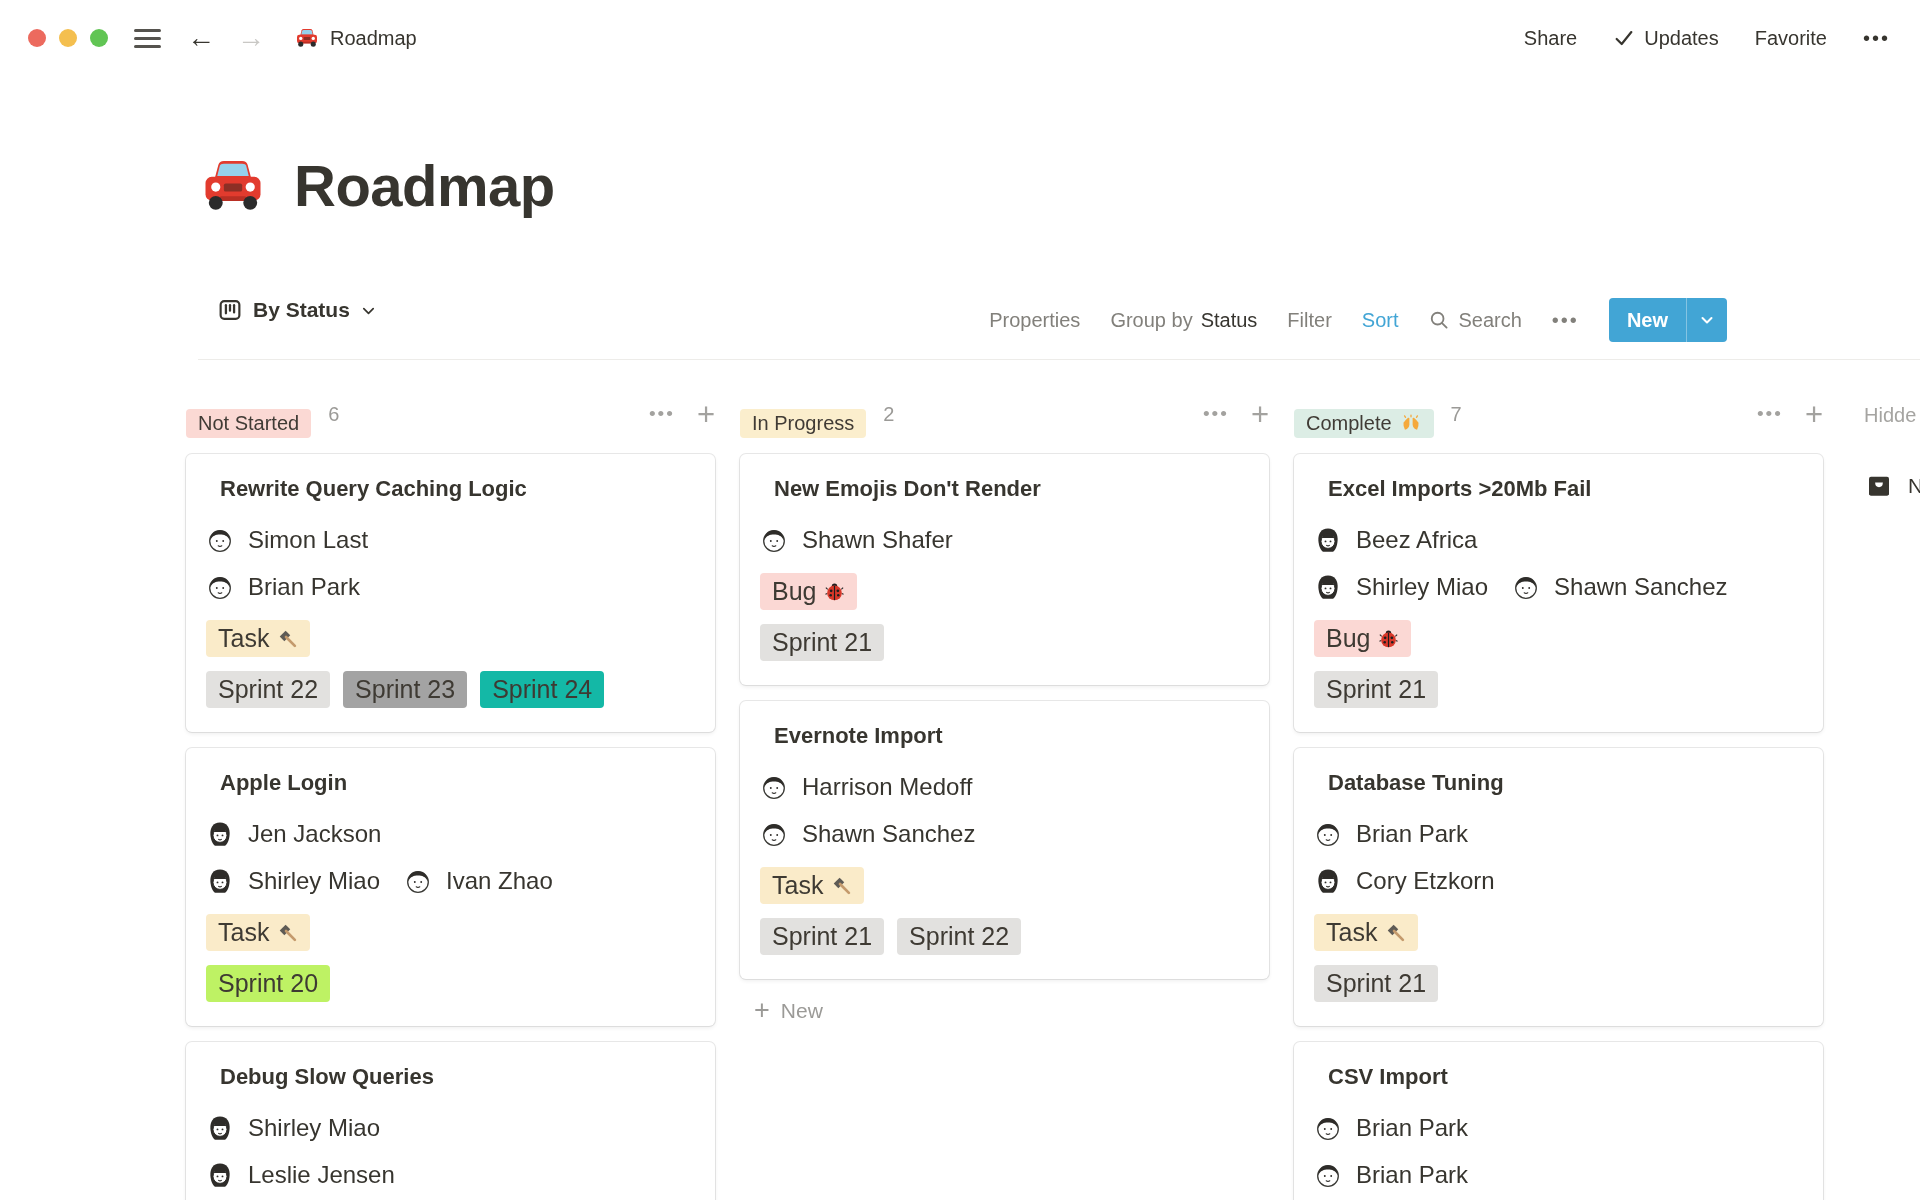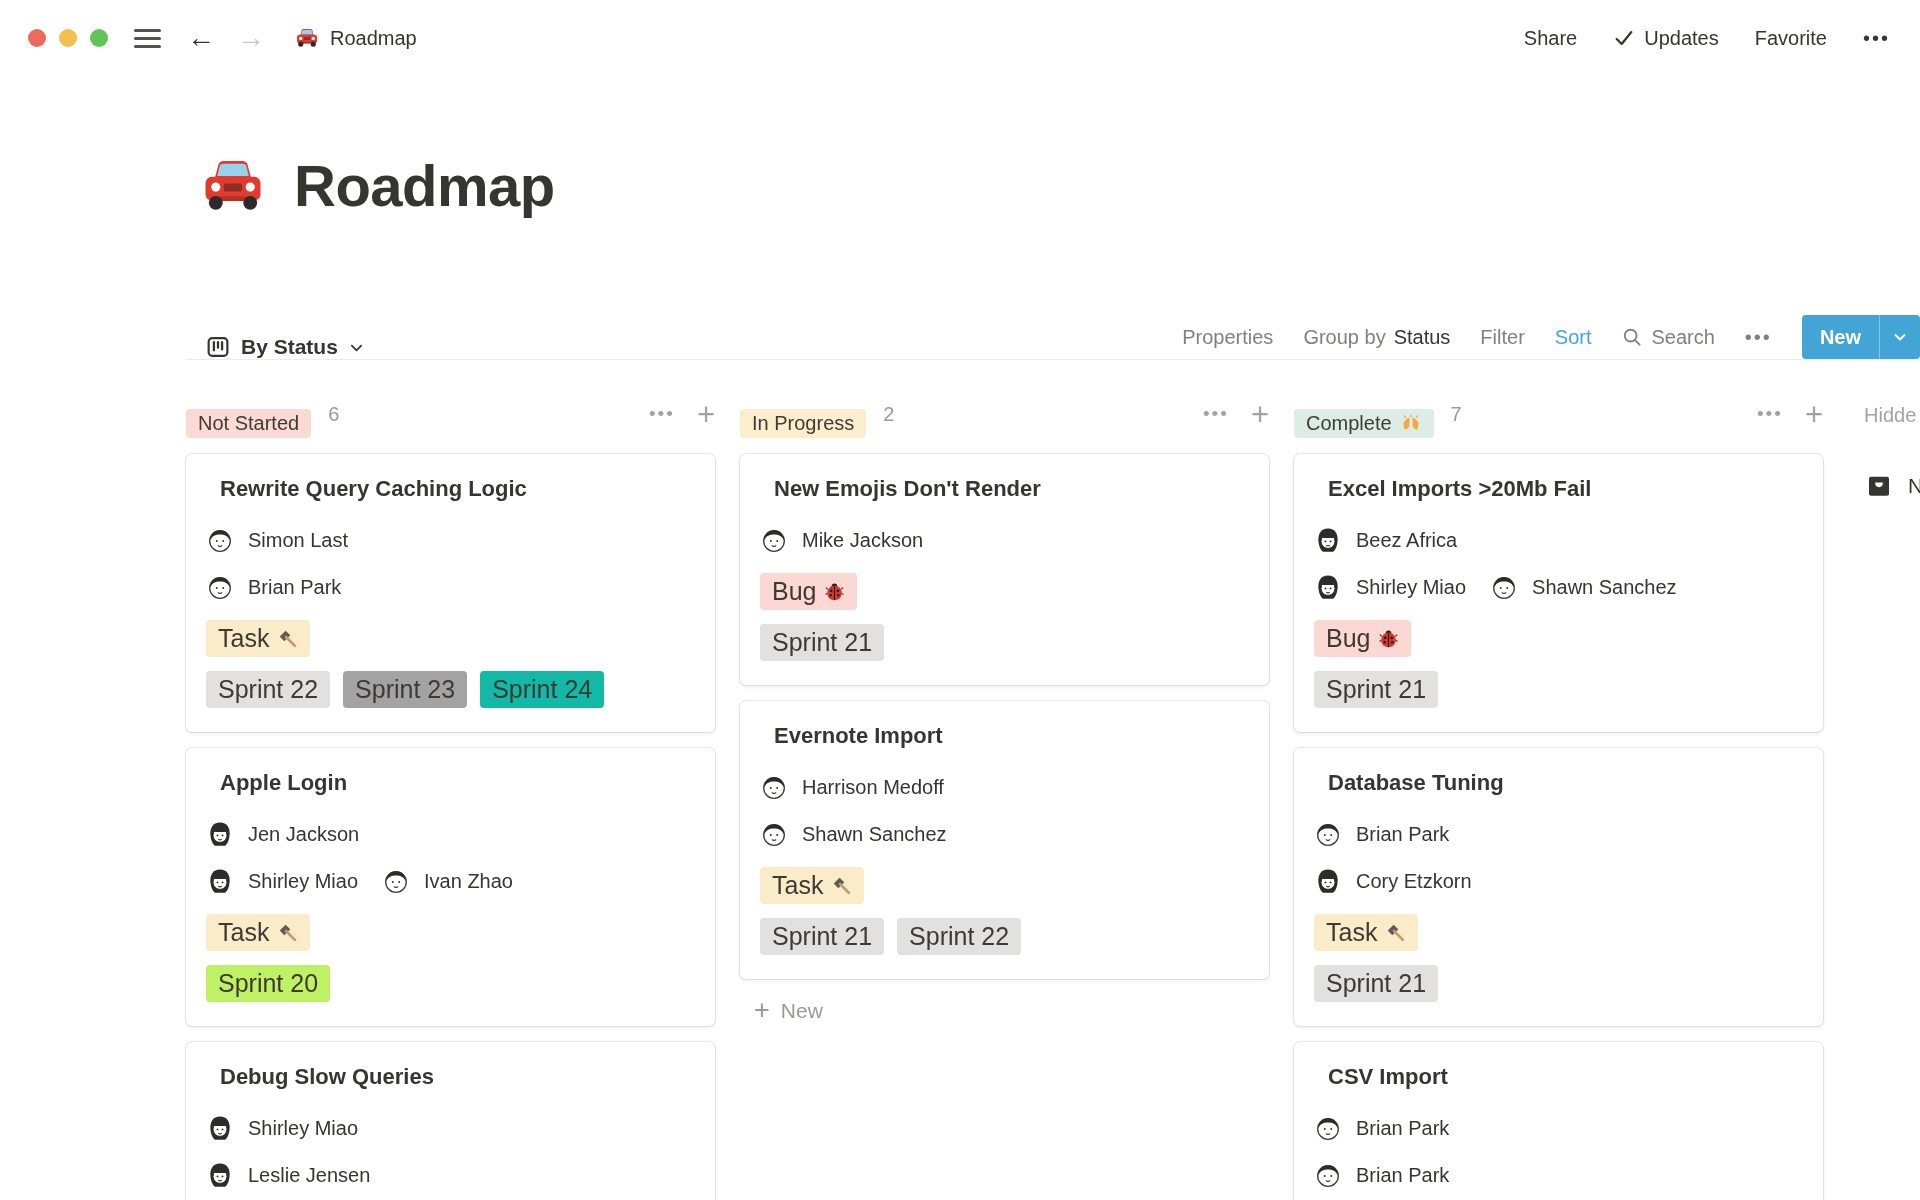--- a/index.html
+++ b/index.html
@@ -17,22 +17,22 @@
   .breadcrumb{display:flex;align-items:center;gap:11px;margin-left:30px;font-size:20px;}
   .topbar-right{margin-left:auto;display:flex;align-items:flex-end;gap:36px;font-size:20px;}
   .tb-item{display:flex;align-items:center;gap:9px;cursor:pointer;}
   .tb-dots{font-size:20px;letter-spacing:2px;cursor:pointer;}
 
   
   .title-row{position:absolute;top:152px;left:200px;display:flex;align-items:center;gap:28px;}
   .title-row h1{font-size:58px;font-weight:700;margin:0;letter-spacing:-0.5px;}
 
   
-  .toolbar{position:absolute;top:298px;left:186px;right:0;height:62px;display:flex;align-items:flex-end;
-    border-bottom:1px solid #EDECE9;box-sizing:border-box;padding-left:20px;}
+  .toolbar{position:absolute;top:298px;left:198px;right:0;height:62px;display:flex;align-items:flex-start;
+    border-bottom:1px solid #EDECE9;box-sizing:border-box;padding-left:20px;padding-right:193px;}
   .viewsel{display:flex;align-items:center;gap:11px;font-size:21px;font-weight:600;cursor:pointer;}
   .toolbar-right{margin-left:auto;display:flex;align-items:center;gap:30px;font-size:20px;color:#82807B;}
   .tb-link{cursor:pointer;display:flex;align-items:center;gap:8px;}
   .groupby b{color:#37352F;font-weight:400;}
   .new-btn{display:flex;align-items:stretch;border-radius:4px;overflow:hidden;height:44px;cursor:pointer;color:#fff;}
   .new-main{display:flex;align-items:center;padding:0 18px;font-size:20px;font-weight:600;}
   .new-drop{display:flex;align-items:center;padding:0 12px;border-left:1px solid rgba(255,255,255,0.35);}
 
   
   .board{position:absolute;top:396px;left:186px;right:0;bottom:0;}
@@ -42,21 +42,21 @@
   .col-badge{display:inline-flex;align-items:center;gap:8px;padding:3px 12px;border-radius:4px;font-size:20px;color:#403B35;margin-top:18px;}
   .col-count{margin-left:17px;font-size:20px;color:#9B9A97;}
   .col-actions{margin-left:auto;display:flex;align-items:center;gap:22px;color:#A3A29F;}
   .col-dots{font-size:19px;letter-spacing:2px;cursor:pointer;}
   .col-plus{font-size:31px;font-weight:300;line-height:1;cursor:pointer;}
   .cards{margin-top:22px;display:flex;flex-direction:column;gap:16px;}
   .card{background:#fff;border-radius:6px;padding:22px 20px 24px;box-sizing:border-box;cursor:pointer;
     box-shadow:0 0 0 1px rgba(15,15,15,0.09),0 2px 4px rgba(15,15,15,0.07);}
   .card-title{display:flex;align-items:center;gap:14px;font-size:22px;font-weight:600;margin-bottom:24px;}
   .person-row{display:flex;align-items:center;gap:24px;margin-bottom:19px;}
-  .person{display:flex;align-items:center;gap:14px;font-size:20px;}
+  .person{display:flex;align-items:center;gap:14px;font-size:24px;}
   .avatar{width:28px;height:28px;flex:0 0 28px;}
   .tag-row{margin-top:8px;margin-bottom:14px;display:flex;gap:13px;}
   .chip{display:inline-flex;align-items:center;gap:8px;padding:4px 12px;border-radius:4px;font-size:25px;color:#3E3A33;}
   .sprint-row{display:flex;gap:13px;}
   .col-footer{margin-top:18px;display:flex;align-items:center;gap:11px;color:#9B9A97;font-size:21px;cursor:pointer;padding-left:14px;}
   .col-footer .plus{font-size:27px;font-weight:300;line-height:1;}
 
   
   .hidden-col{position:absolute;left:1678px;top:0;width:280px;}
   .hidden-label{margin-top:8px;font-size:20px;color:#A5A4A1;white-space:nowrap;}
@@ -369,21 +369,21 @@
                   <span class="person">
     <span class="avatar-slot">
                       <svg class="avatar" viewBox="0 0 28 28">
   <circle cx="14" cy="15" r="10.3" fill="#FFFFFF" stroke="#3A3A36" stroke-width="1.3"></circle>
   <path d="M4.4 14 C4.6 7.6 8.6 4.2 14 4.2 C19.4 4.2 23.4 7.6 23.6 14 C21.4 9.8 18.3 8.6 14 8.6 C9.7 8.6 6.6 9.8 4.4 14 Z" fill="#2E2C29"></path>
   <circle cx="10.8" cy="15" r="0.95" fill="#2E2C29"></circle>
                         <circle cx="17.2" cy="15" r="0.95" fill="#2E2C29"></circle>
   <path d="M12.2 19.8 Q14 21 15.8 19.8" fill="none" stroke="#2E2C29" stroke-width="1.1" stroke-linecap="round"></path>
 </svg>
                     </span>
-    <span>Mike Jackson</span>
+    <span>Shawn Shafer</span>
   </span>
                 </div>
                 <div class="tag-row">
                   <span class="chip" style="background: rgb(251, 216, 212);">
     <span>Bug</span>
   <svg viewBox="0 0 20 20" width="21" height="21">
   <circle cx="10" cy="5" r="2.6" fill="#1E1E1E"></circle>
   <line x1="3.5" y1="8" x2="1.8" y2="6.4" stroke="#1E1E1E" stroke-width="1"></line>
   <line x1="16.5" y1="8" x2="18.2" y2="6.4" stroke="#1E1E1E" stroke-width="1"></line>
   <line x1="3.2" y1="12" x2="1.4" y2="12.6" stroke="#1E1E1E" stroke-width="1"></line>

